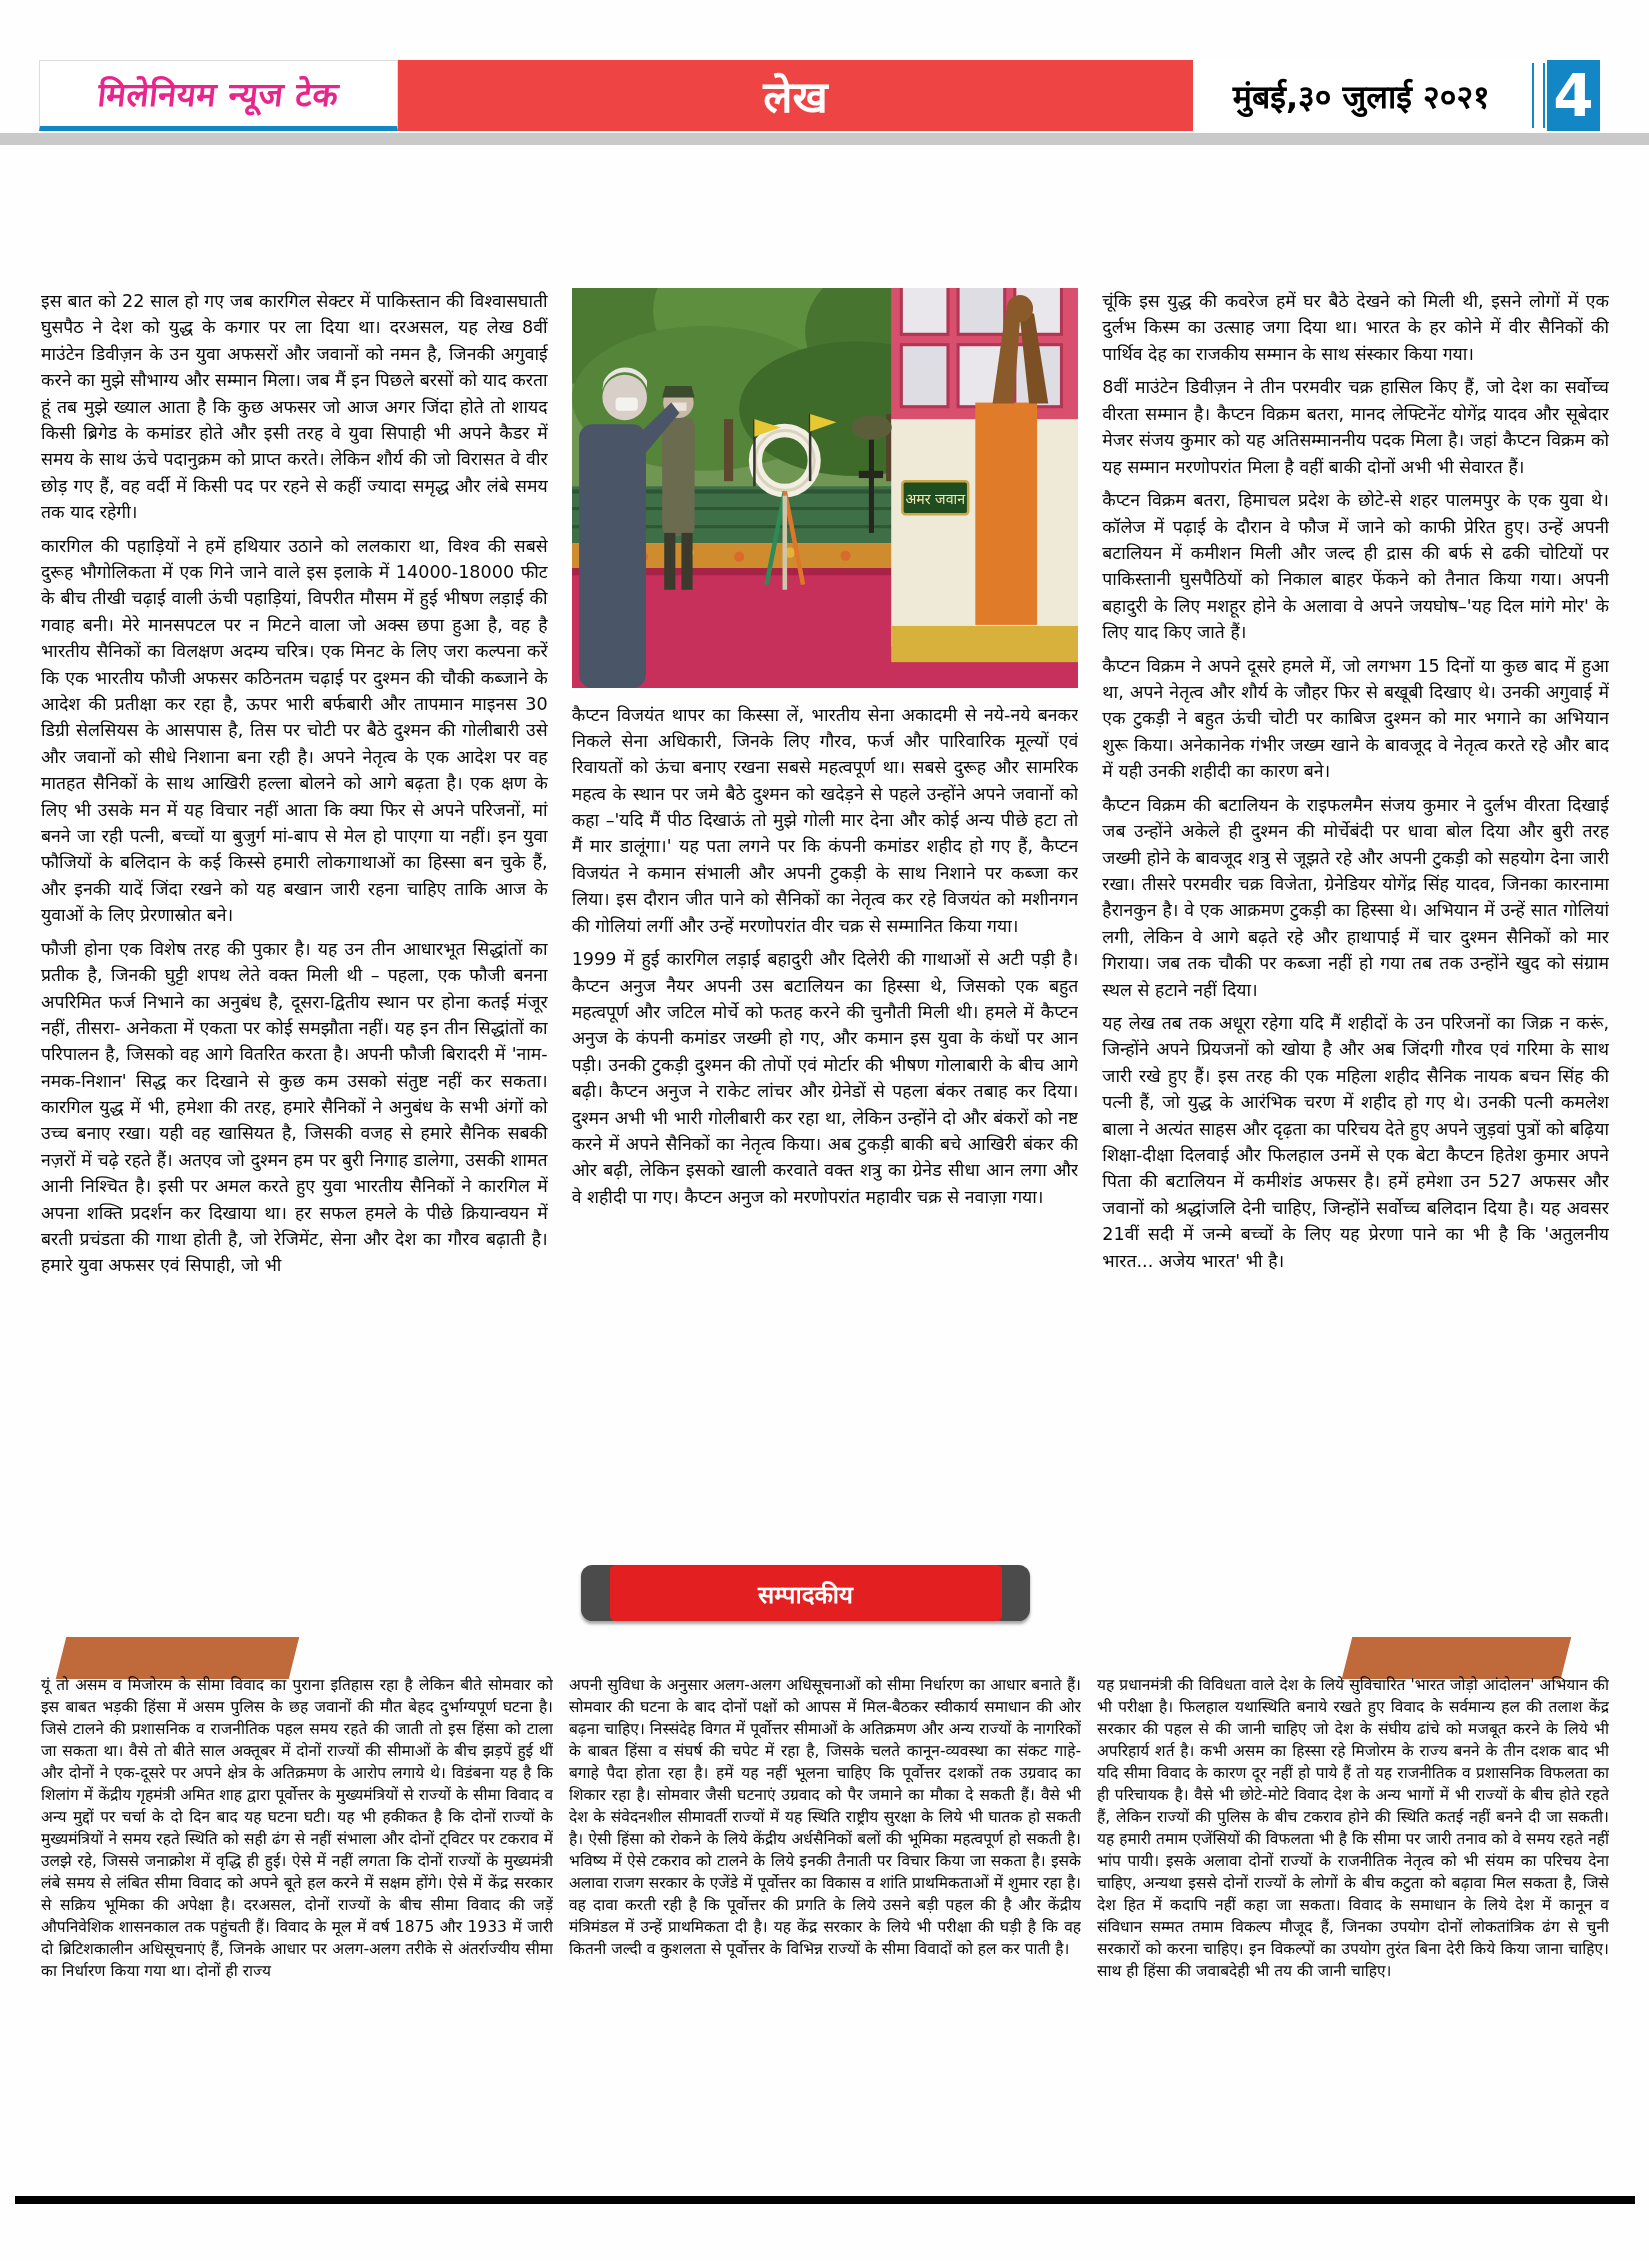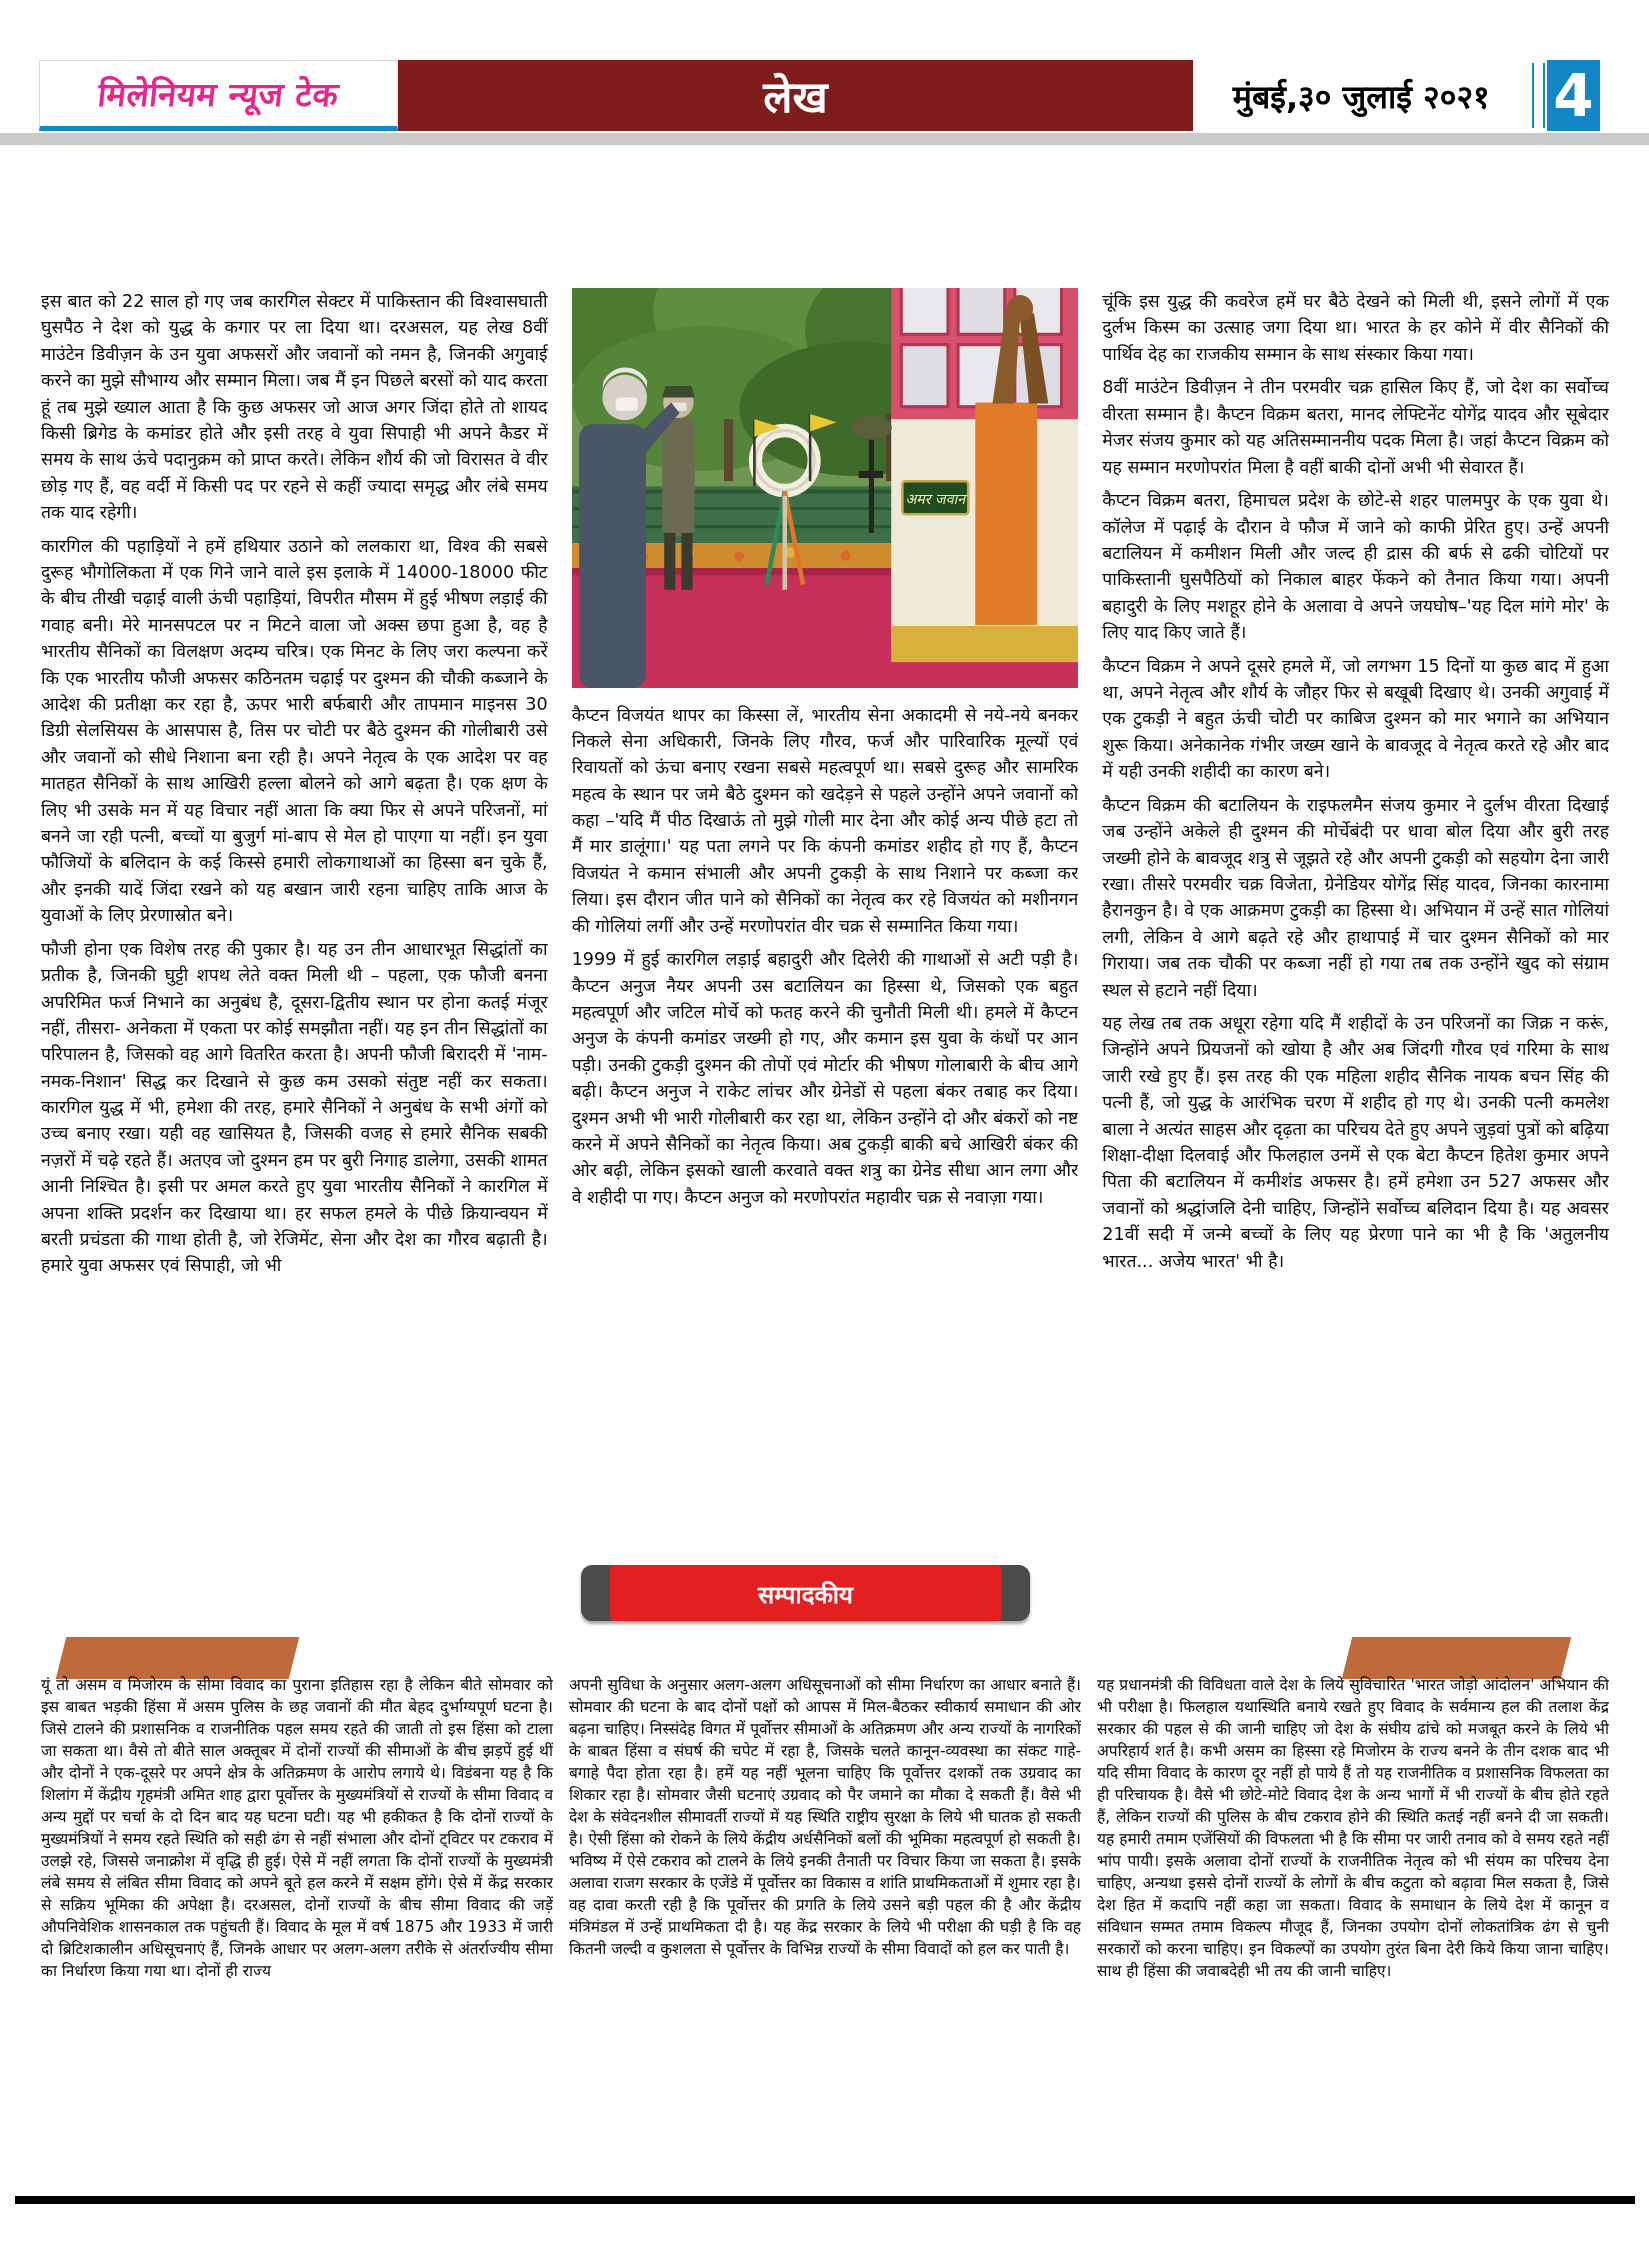--- a/index.html
+++ b/index.html
@@ -3,39 +3,39 @@
 <meta charset="utf-8">
 <style>
   html,body{margin:0;padding:0;}
   body{width:1650px;height:2261px;background:#ffffff;font-family:"DejaVu Sans",sans-serif;color:#111;}
   #page{position:relative;width:1650px;height:2261px;overflow:hidden;background:#fefefe;}
 
   
   .header{position:absolute;top:60px;left:39px;width:1561px;height:71px;display:flex;align-items:stretch;}
   .masthead{width:357px;background:#ffffff;border:1px solid #dcdcdc;border-bottom:5.2px solid #1386c6;display:flex;align-items:center;justify-content:center;}
   .masthead span{color:#e9258c;font-size:33px;font-weight:bold;letter-spacing:0.5px;transform:skewX(-6deg);}
-  .section-bar{width:795px;background:#7f1d1d;display:flex;align-items:center;justify-content:center;}
+  .section-bar{width:795px;background:#ef4444;display:flex;align-items:center;justify-content:center;}
   .section-bar span{color:#ffffff;font-size:43px;font-weight:bold;}
   .datebox{flex:1;background:#ffffff;display:flex;align-items:center;justify-content:center;}
   .datebox span{color:#000;font-size:32px;font-weight:bold;}
   .vsep{width:9.3px;border-left:2.6px solid #1386c6;border-right:2.6px solid #1386c6;margin:3.1px 2.1px;}
   .pagenum{width:53px;background:#1386c6;display:flex;align-items:center;justify-content:center;}
   .pagenum span{color:#fff;font-size:58px;font-weight:bold;}
   .grey-band{position:absolute;top:133px;left:0;width:1650px;height:12.4px;background:#c9c9c9;}
 
   
   .headline{position:absolute;top:151px;left:0;width:1650px;text-align:center;font-size:66px;font-weight:bold;color:#0d0d0d;}
 
   
   .main{position:absolute;top:288px;left:41px;width:1568px;height:1288px;display:grid;grid-template-columns:1fr 1fr 1fr;column-gap:24px;overflow:hidden;}
   .col{overflow:hidden;text-align:justify;font-size:17.6px;line-height:1.5;color:#0a0a0a;}
   .col p{margin:0 0 7.2px 0;}
 
   
-  .photo{width:100%;height:424px;margin:-24px 0 13.5px 0;position:relative;overflow:hidden;background:#c4b5fd;font-style:italic;}
+  .photo{width:100%;height:424px;margin:-24px 0 13.5px 0;position:relative;overflow:hidden;background:#c4b5fd;}
   .photo svg{display:block;width:100%;height:100%;}
 
   
   .ed-banner{position:absolute;top:1565px;left:581px;width:449px;height:56px;background:#4b4b4b;border-radius:11.4px;display:flex;align-items:center;justify-content:center;box-shadow:0 2.1px 3.1px rgba(0,0,0,.35);}
   .ed-banner-red{width:392px;height:56px;background:#e31f21;border-radius:5.2px;display:flex;align-items:center;justify-content:center;}
   .ed-banner-red span{color:#ffffff;font-size:24px;font-weight:bold;}
   .ed-title{position:absolute;top:1625px;left:0;width:1650px;text-align:center;font-size:46px;font-weight:bold;color:#0d0d0d;}
   .orange-bar{position:absolute;top:1637px;width:233px;height:42px;background:#c06a3b;transform:skewX(-14deg);}
   .orange-left{left:61px;}
   .orange-right{left:1347px;width:219px;}

